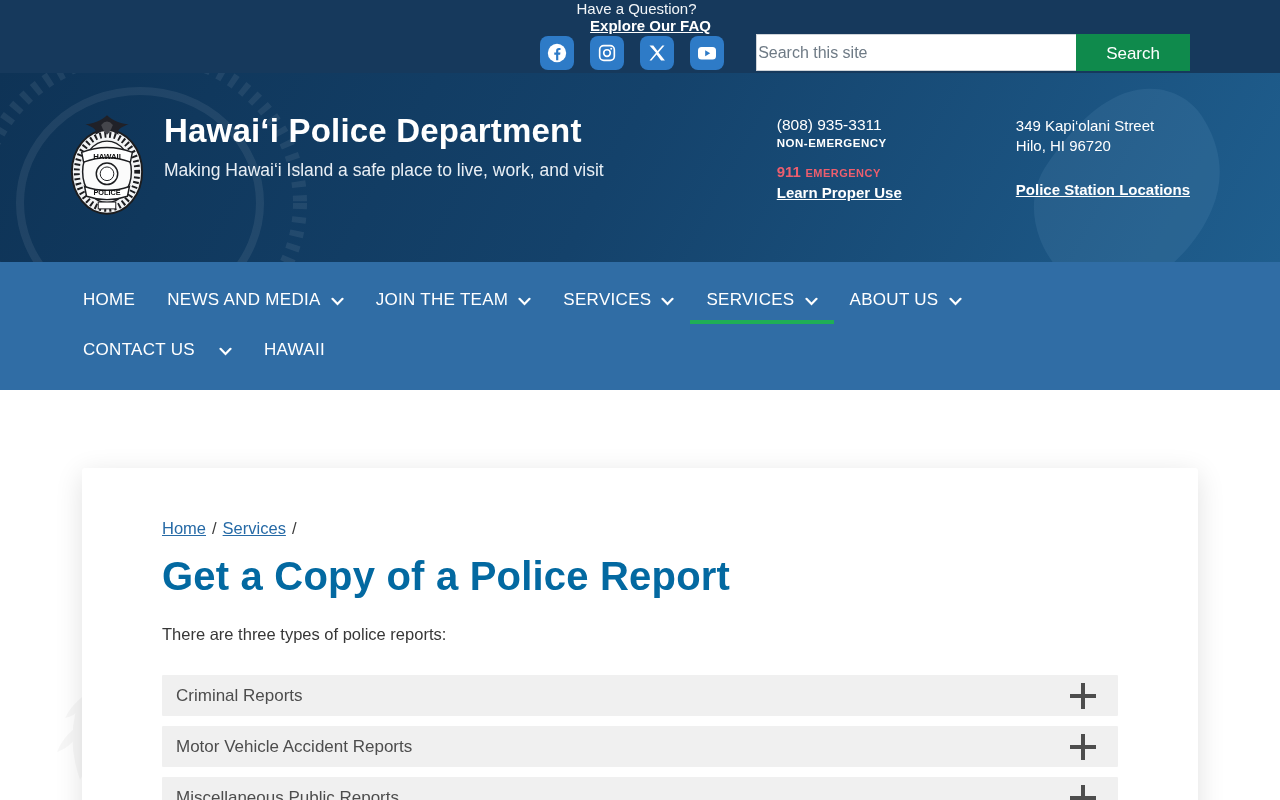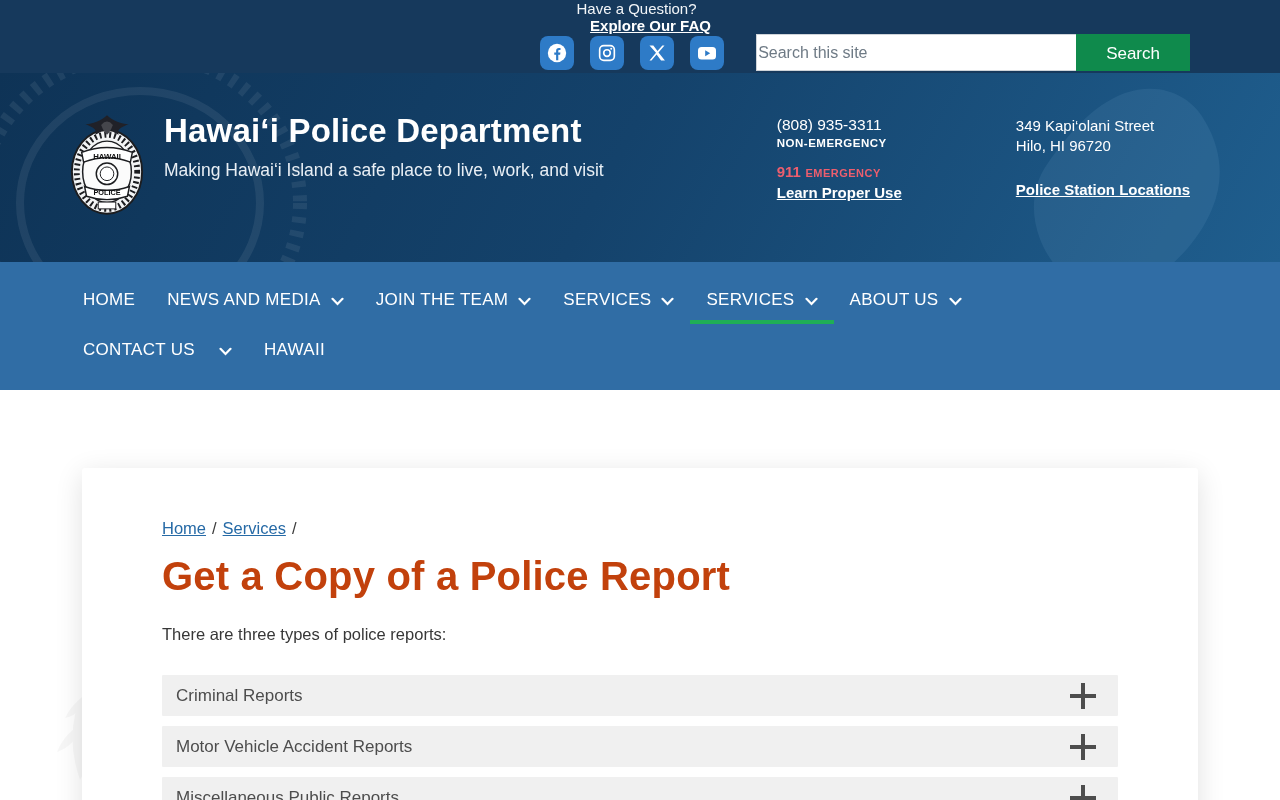--- a/index.html
+++ b/index.html
@@ -62,21 +62,21 @@
 
   
   .main { position:relative; height:419px; background:#ffffff; }
   .fern { position:absolute; left:0; top:70px; opacity:.5; }
   .card { position:absolute; left:82px; top:78px; width:1116px; height:520px;
     background:#fff; box-shadow:0 6px 28px rgba(0,0,0,.12); border-radius:3px;
     padding:51px 80px 0; }
   .breadcrumb { font-size:16.5px; color:#3c3c3c; }
   .breadcrumb a { color:#266AA6; text-decoration:underline; cursor:pointer; }
   .bc-sep { margin:0 6px; color:#3c3c3c; }
-  .page-title { margin-top:16px; font-size:40px; font-weight:bold; color:#c2410c;
+  .page-title { margin-top:16px; font-size:40px; font-weight:bold; color:#0369a1;
     letter-spacing:.2px; }
   .intro { margin-top:26px; font-size:16.5px; color:#373737; }
   .accordion { margin-top:31px; }
   .acc-row { display:flex; align-items:center; justify-content:space-between;
     background:#F0F0F0; height:41px; padding:0 22px 0 14px; margin-bottom:10px;
     cursor:pointer; border-radius:1px;gap:16px; }
   .acc-label { font-size:17px; color:#4d4d4d; }
   .plus { position:relative; width:26px; height:26px; }
   .plus::before { content:""; position:absolute; left:0; right:0; top:11px; height:4px;
     background:#4d4d4d; }

